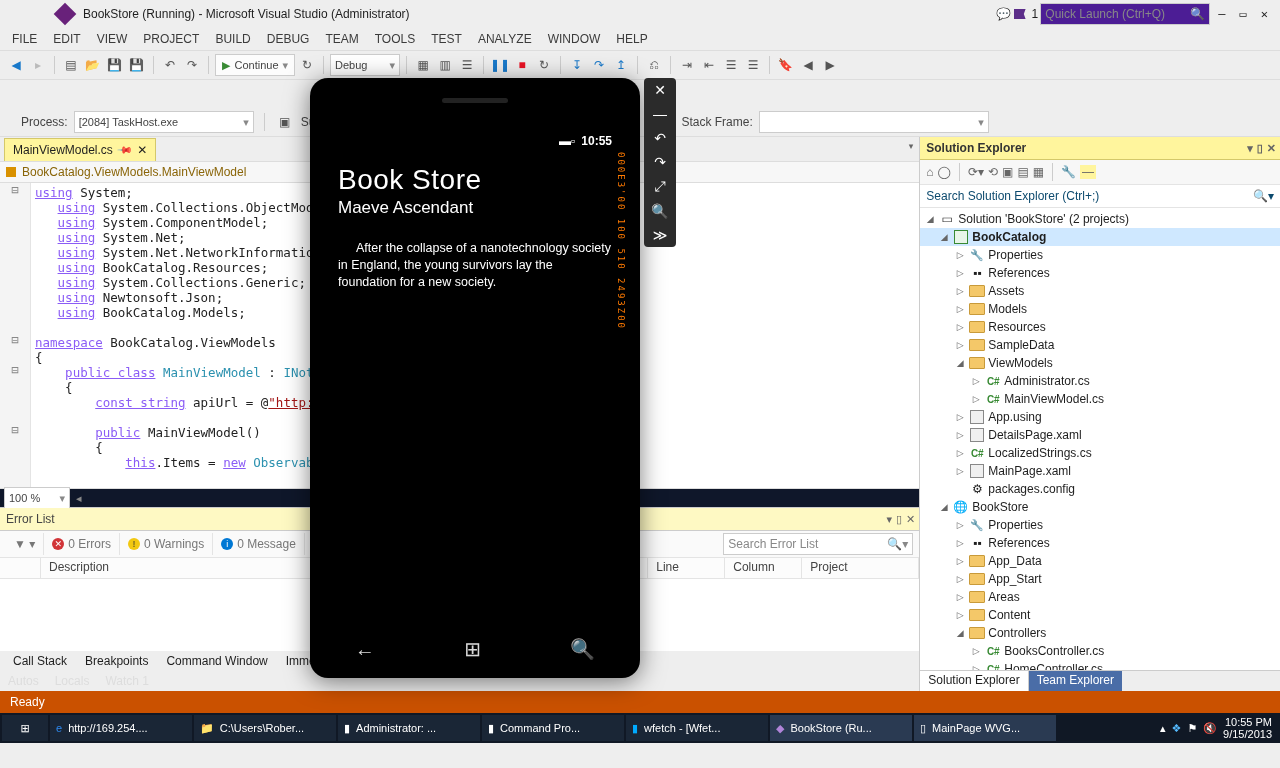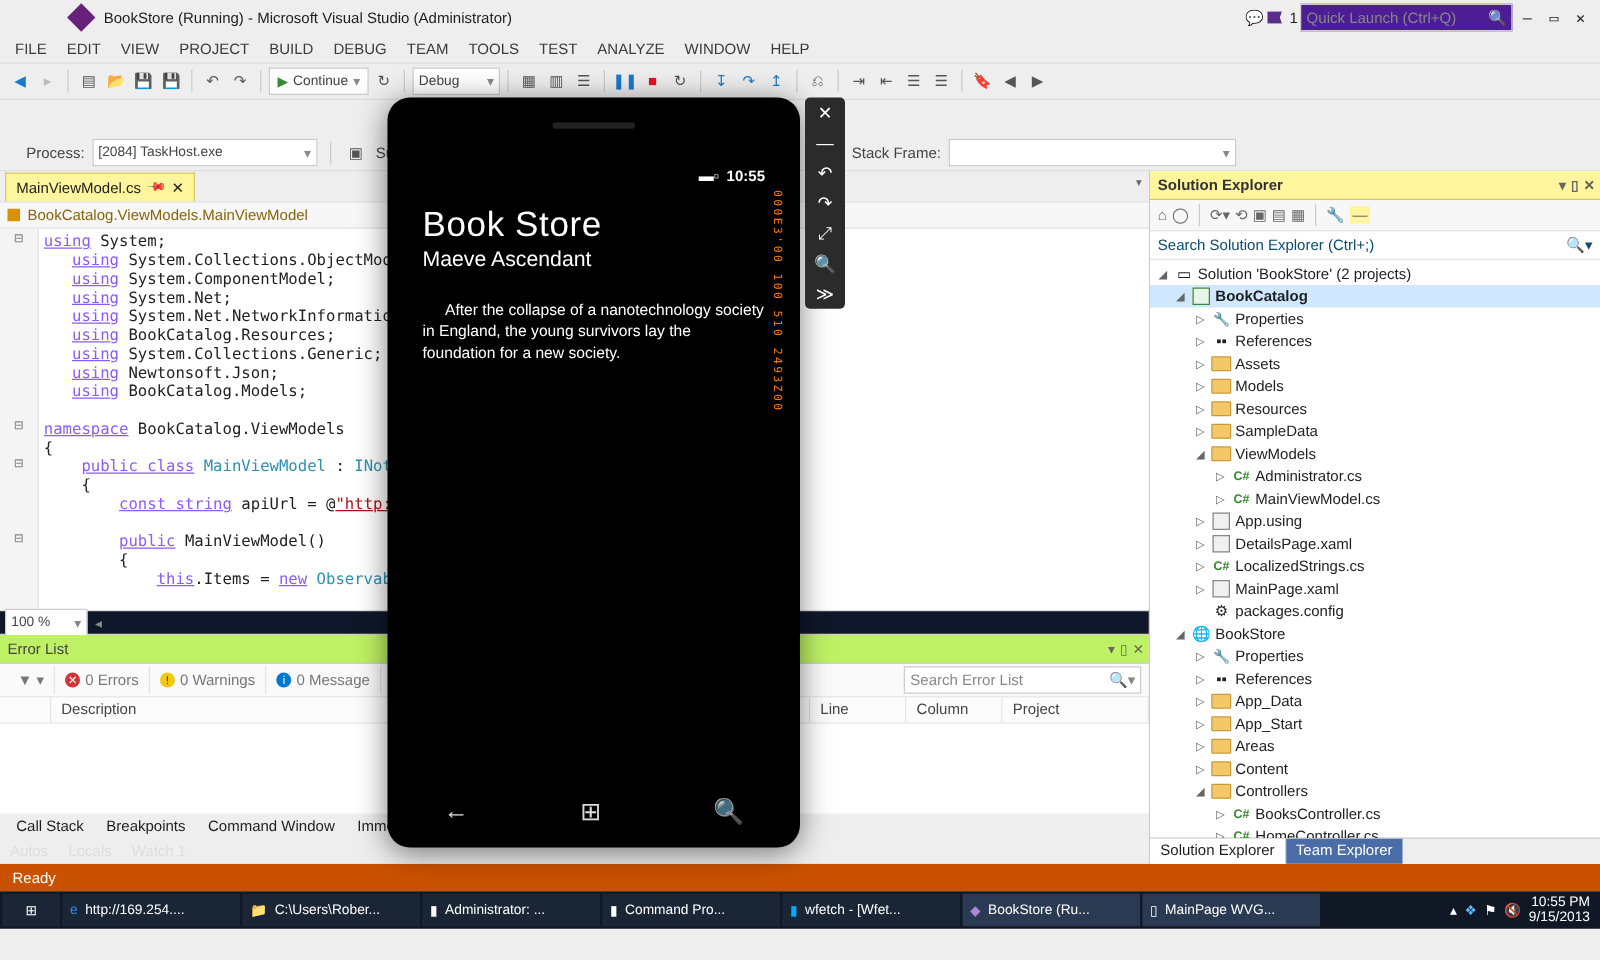--- a/index.html
+++ b/index.html
@@ -41,21 +41,21 @@
 .gutter{width:30px;background:#f4f4f4;border-right:1px solid #e4e4e4;color:#888;font-family:Consolas,monospace;font-size:12px;}
 .gutter div{height:15px;text-align:center;line-height:15px;}
 .code{flex:1;font-family:Consolas,monospace;font-size:12.5px;line-height:15px;padding:2px 4px;
   white-space:pre;color:#222;}
 .kw{color:#8b5cf6;text-decoration:underline;}
 .type{color:#2b91af;}
 .str{color:#a31515;text-decoration:underline;}
 .zoomrow{height:18px;background:#0f172a;border-top:1px solid #ddd;display:flex;align-items:center;
   padding:0 4px;font-size:11px;position:relative;}
 .errlist{flex:1;display:flex;flex-direction:column;}
-.pane-title{height:22px;background:#bef264;border-bottom:1px solid #ccc;display:flex;align-items:center;
+.pane-title{height:22px;background:#fef9c3;border-bottom:1px solid #ccc;display:flex;align-items:center;
   padding:0 6px;font-size:12px;color:#444;position:relative;}
 .pane-ctrls{position:absolute;right:4px;display:flex;gap:4px;font-size:11px;color:#666;}
 .err-toolbar{height:26px;background:#fafafa;border-bottom:1px solid #e4e4e4;display:flex;
   align-items:center;gap:0;padding:0 6px;}
 .err-chip{height:22px;display:flex;align-items:center;gap:4px;padding:0 8px;border-right:1px solid #e4e4e4;
   color:#777;font-size:12px;}
 .err-search{margin-left:auto;width:180px;height:20px;border:1px solid #ccc;background:#fff;
   display:flex;align-items:center;padding:0 4px;color:#888;position:relative;}
 .err-cols{height:20px;background:#fcfcfc;border-bottom:1px solid #e4e4e4;display:flex;font-size:12px;color:#444;}
 .err-cols div{border-right:1px solid #e4e4e4;padding:2px 8px;}

